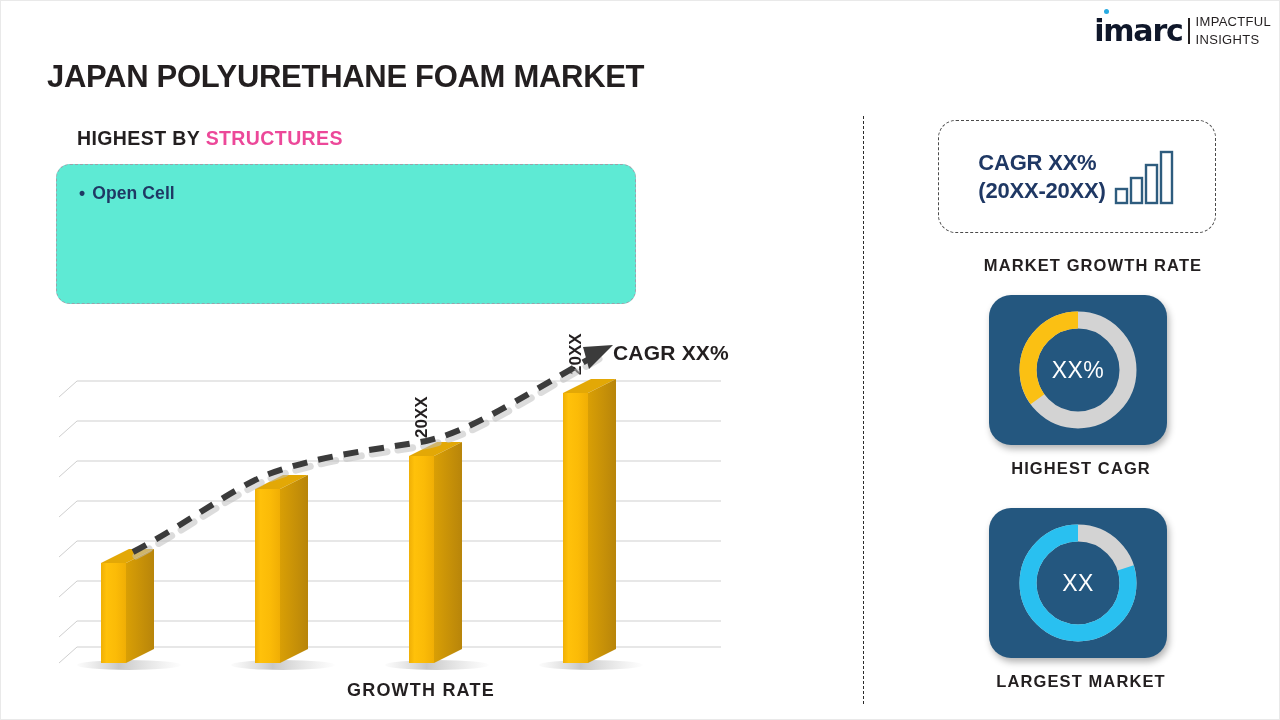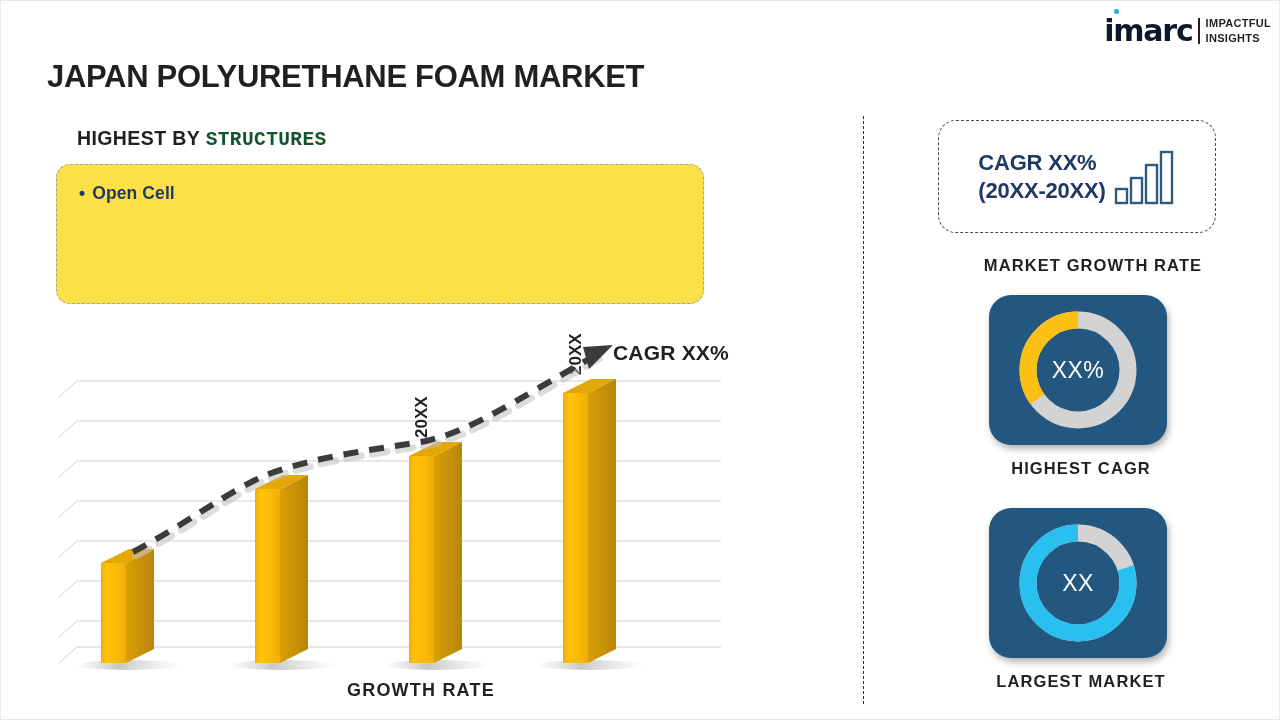--- a/index.html
+++ b/index.html
@@ -49,22 +49,22 @@
     top: -7px;
     left: 10px;
   }
   #logo-rule {
     width: 2px;
     height: 26px;
     background: #231f20;
     margin: 0 6px 0 2px;
   }
   #logo-tag {
-    font-size: 11px;
-    font-weight: bold;
+    font-size: 13px;
+    font-weight: normal;
     color: #231f20;
     line-height: 1.35;
     letter-spacing: 0.3px;
   }
 
   
   #page-title {
     position: absolute;
     left: 46px;
     top: 58px;
@@ -78,33 +78,33 @@
   
   #breakup-heading {
     position: absolute;
     left: 76px;
     top: 126px;
     font-size: 19.5px;
     font-weight: bold;
     color: #231f20;
     letter-spacing: 0.4px;
   }
-  #breakup-heading .hl { color: #14532d; font-family: Liberation Mono, monospace; }
+  #breakup-heading .hl { color: #ec4899; }
 
   
   #structures-box {
     position: absolute;
     left: 55px;
     top: 163px;
-    width: 648px;
+    width: 580px;
     height: 140px;
     border: 1.6px dashed #9aa2ab;
     border-radius: 14px;
     box-sizing: border-box;
-    background: #fde047;
+    background: #5eead4;
   }
   #structures-list {
     margin: 0;
     padding: 13px 0 0 22px;
     list-style: none;
   }
   #structures-list li {
     font-size: 17.5px;
     font-weight: bold;
     color: #1F3864;

